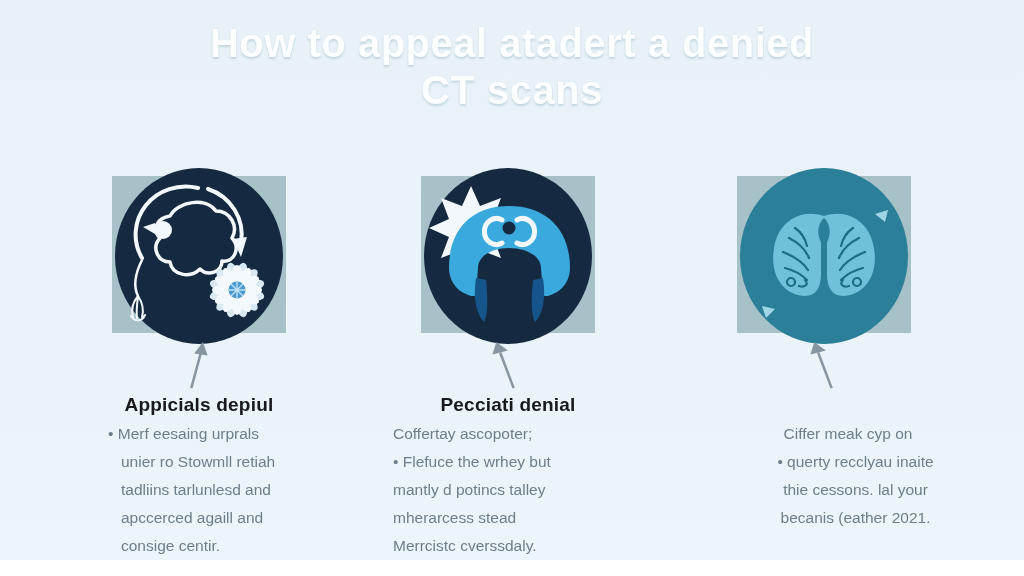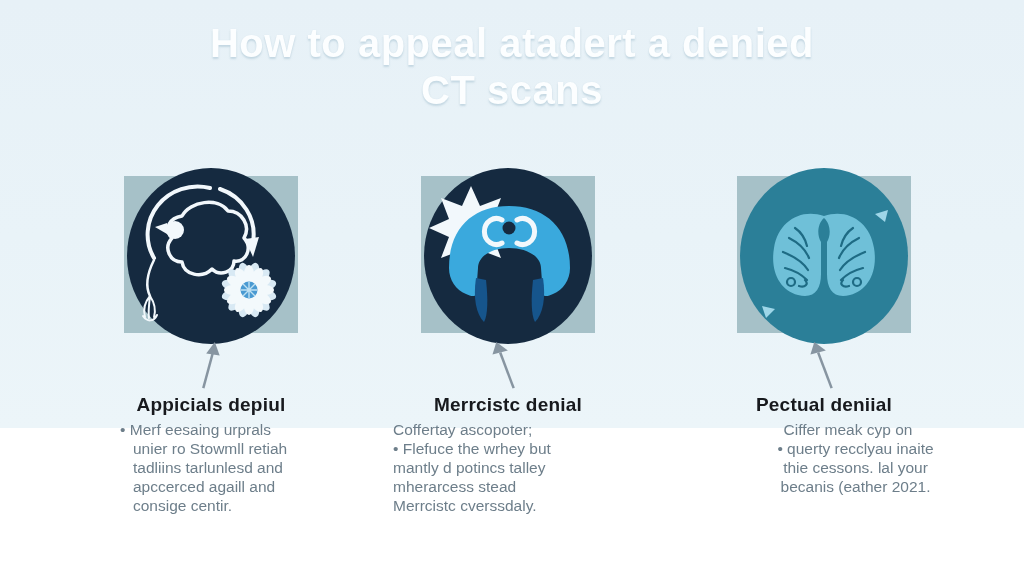--- a/index.html
+++ b/index.html
@@ -5,36 +5,36 @@
   :root{
     --background:#e9f3f8; --title-text:#fcfeff; --tile:#a6c1c8;
     --circle-dark:#152a40; --circle-teal:#2b7f98; --icon-bright-blue:#3aa9dd;
     --icon-leg-shade:#16558c; --lungs-blue:#6fc0d8; --lungs-line:#1e6b84;
     --flower-center:#4a9ad2; --arrow-gray:#8795a1; --heading-text:#17191d;
     --body-text:#6d7e8a; --icon-white:#f2f8fc;
   }
   *{margin:0;padding:0;box-sizing:border-box;}
   html,body{width:1024px;height:576px;}
   body{font-family:"Liberation Sans",sans-serif;overflow:hidden;}
-  .stage{position:relative;width:1024px;height:428px;
+  .stage{position:relative;width:1024px;height:560px;
          background:linear-gradient(180deg,#e7f1f7 0%,var(--background) 55%,#ecf5f9 100%);}
   .title{position:absolute;top:20px;left:0;width:1024px;text-align:center;
          font-size:40px;line-height:47px;font-weight:bold;letter-spacing:.5px;
          color:var(--title-text);white-space:pre-line;
          text-shadow:0 2px 2px rgba(168,194,209,.55),0 0 1px rgba(190,212,224,.45);}
   .column{position:absolute;top:176px;width:250px;height:344px;}
-  .col1{left:86px;} .col2{left:383px;} .col3{left:699px;}
+  .col1{left:74px;} .col2{left:383px;} .col3{left:699px;}
   .tile{position:absolute;top:0;left:38px;width:174px;height:157px;background:var(--tile);}
   .blob{position:absolute;top:-8px;left:40px;width:170px;height:177px;}
   .blob svg{display:block;width:170px;height:177px;}
   .up-arrow{position:absolute;top:164px;height:52px;width:44px;}
   .col1 .up-arrow{left:103px;} .col2 .up-arrow{left:100px;} .col3 .up-arrow{left:101px;}
   .heading{position:absolute;top:218px;left:0;width:250px;text-align:center;
            font-size:19px;font-weight:bold;color:var(--heading-text);letter-spacing:.2px;}
-  .body{position:absolute;top:244px;font-size:15.5px;line-height:19px;
+  .body{position:absolute;top:244px;font-size:15.5px;line-height:28px;
         color:var(--body-text);white-space:pre-line;}
   .col1 .body{left:34px;width:205px;text-align:left;text-indent:-13px;padding-left:13px;}
   .col2 .body{left:10px;width:230px;text-align:left;}
   .col3 .body{left:54px;width:190px;text-align:center;text-indent:-15px;padding-left:15px;}
   .ink{stroke:var(--icon-white);fill:none;stroke-linecap:round;stroke-linejoin:round;}
   .det{stroke:var(--lungs-line);fill:none;stroke-linecap:round;}
 </style>
 </head>
 <body>
 
@@ -127,21 +127,21 @@
 
         <path class="ink" stroke-width="5" d="M 79,52 A 12,13 0 1 0 79,75"></path>
         <path class="ink" stroke-width="5" d="M 94,52 A 12,13 0 1 1 94,75"></path>
         <circle cx="86" cy="60" r="6.5" fill="var(--circle-dark)"></circle>
       </svg>
     </div>
     <svg class="up-arrow" viewBox="0 0 44 54">
       <line x1="31" y1="50" x2="17" y2="13" stroke="var(--arrow-gray)" stroke-width="2.6"></line>
       <polygon points="9,15 13,2 25,11" fill="var(--arrow-gray)"></polygon>
     </svg>
-    <h2 class="heading">Merrcistc denial</h2>
+    <h2 class="heading">Pecciati denial</h2>
     <p class="body">Coffertay ascopoter;
 • Flefuce the wrhey but
 mantly d potincs talley
 mherarcess stead
 Merrcistc cverssdaly.</p>
   </section>
 
   <section class="column col3">
     <div class="tile"></div>
     <div class="blob">
@@ -159,20 +159,19 @@
         <circle cx="118" cy="114" r="4" class="det" stroke-width="2.2"></circle>
 
         <polygon points="136,46 149,42 146,54" fill="#9ed6e8"></polygon>
         <polygon points="23,138 36,141 27,150" fill="#9ed6e8"></polygon>
       </svg>
     </div>
     <svg class="up-arrow" viewBox="0 0 44 54">
       <line x1="32" y1="50" x2="18" y2="13" stroke="var(--arrow-gray)" stroke-width="2.6"></line>
       <polygon points="10,15 14,2 26,11" fill="var(--arrow-gray)"></polygon>
     </svg>
-    <h2 class="heading">Pectual deniial</h2>
     <p class="body">Ciffer meak cyp on
 • querty recclyau inaite
 thie cessons. lal your
 becanis (eather 2021.</p>
   </section>
 
 </div>
 
 </body></html>

